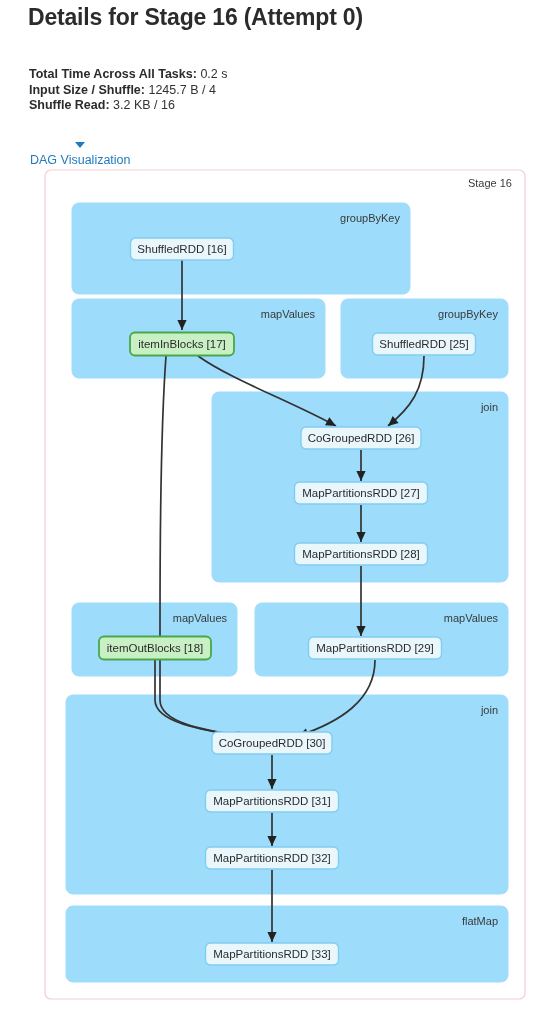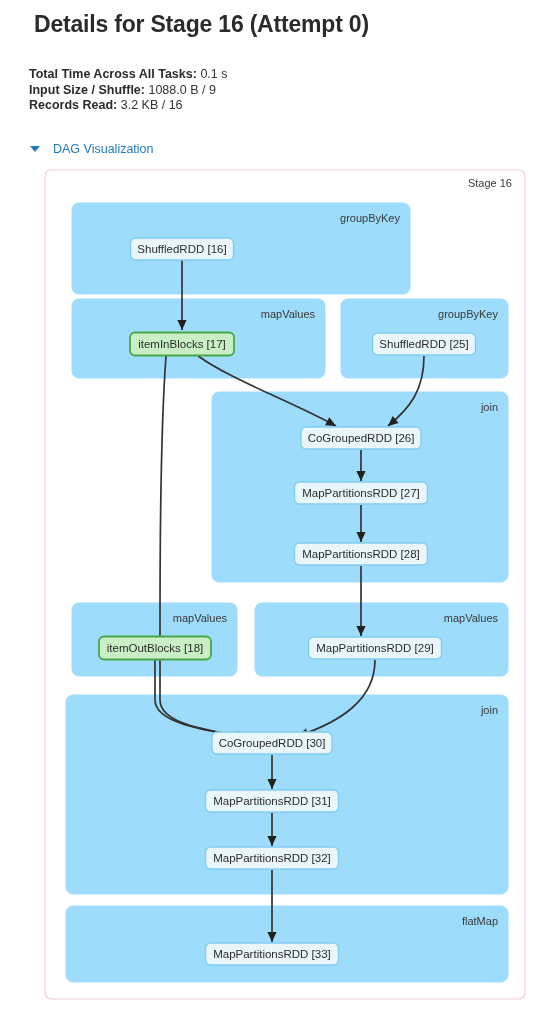--- a/index.html
+++ b/index.html
@@ -15,27 +15,26 @@
     overflow: hidden;
   }
   #page {
     position: relative;
     width: 553px;
     height: 1024px;
   }
   .page-title {
     position: absolute;
     left: 28px;
-    top: 11px;
+    top: 4px;
     font-size: 23px;
     font-weight: bold;
     color: #2b2b2b;
     letter-spacing: -0.2px;
     white-space: nowrap;
-    margin-left: 6px;
   }
   .summary {
     position: absolute;
     left: 29px;
     top: 67px;
     font-size: 12.5px;
     line-height: 15.6px;
     color: #333333;
   }
   .summary .row {
@@ -53,21 +52,22 @@
   .dag-toggle {
     position: absolute;
     left: 30px;
     top: 142px;
     font-size: 12.5px;
     color: #1f7bbf;
     cursor: pointer;
     white-space: nowrap;
     display: flex;
     align-items: center;
-    gap: 13px;
+    gap: 5px;
+    flex-direction: column;
   }
   .dag-toggle .caret {
     width: 0;
     height: 0;
     border-left: 5px solid transparent;
     border-right: 5px solid transparent;
     border-top: 6px solid #1f7bbf;
     display: inline-block;
   }
   .dag-toggle .lnk {
@@ -130,28 +130,28 @@
 </head>
 <body>
 
 <div id="page">
 
   <div class="page-title">Details for Stage 16 (Attempt 0)</div>
 
   <div class="summary">
     <div class="row">
       <span class="lbl">Total Time Across All Tasks:</span>
-      <span class="val">0.1 s</span>
+      <span class="val">0.2 s</span>
     </div>
     <div class="row">
       <span class="lbl">Input Size / Shuffle:</span>
-      <span class="val">1088.0 B / 9</span>
+      <span class="val">1245.7 B / 4</span>
     </div>
     <div class="row">
-      <span class="lbl">Records Read:</span>
+      <span class="lbl">Shuffle Read:</span>
       <span class="val">3.2 KB / 16</span>
     </div>
   </div>
 
   <div class="dag-toggle">
     <span class="caret"></span>
     <span class="lnk">DAG Visualization</span>
   </div>
 
   <svg id="dag-svg" width="553" height="1024">

